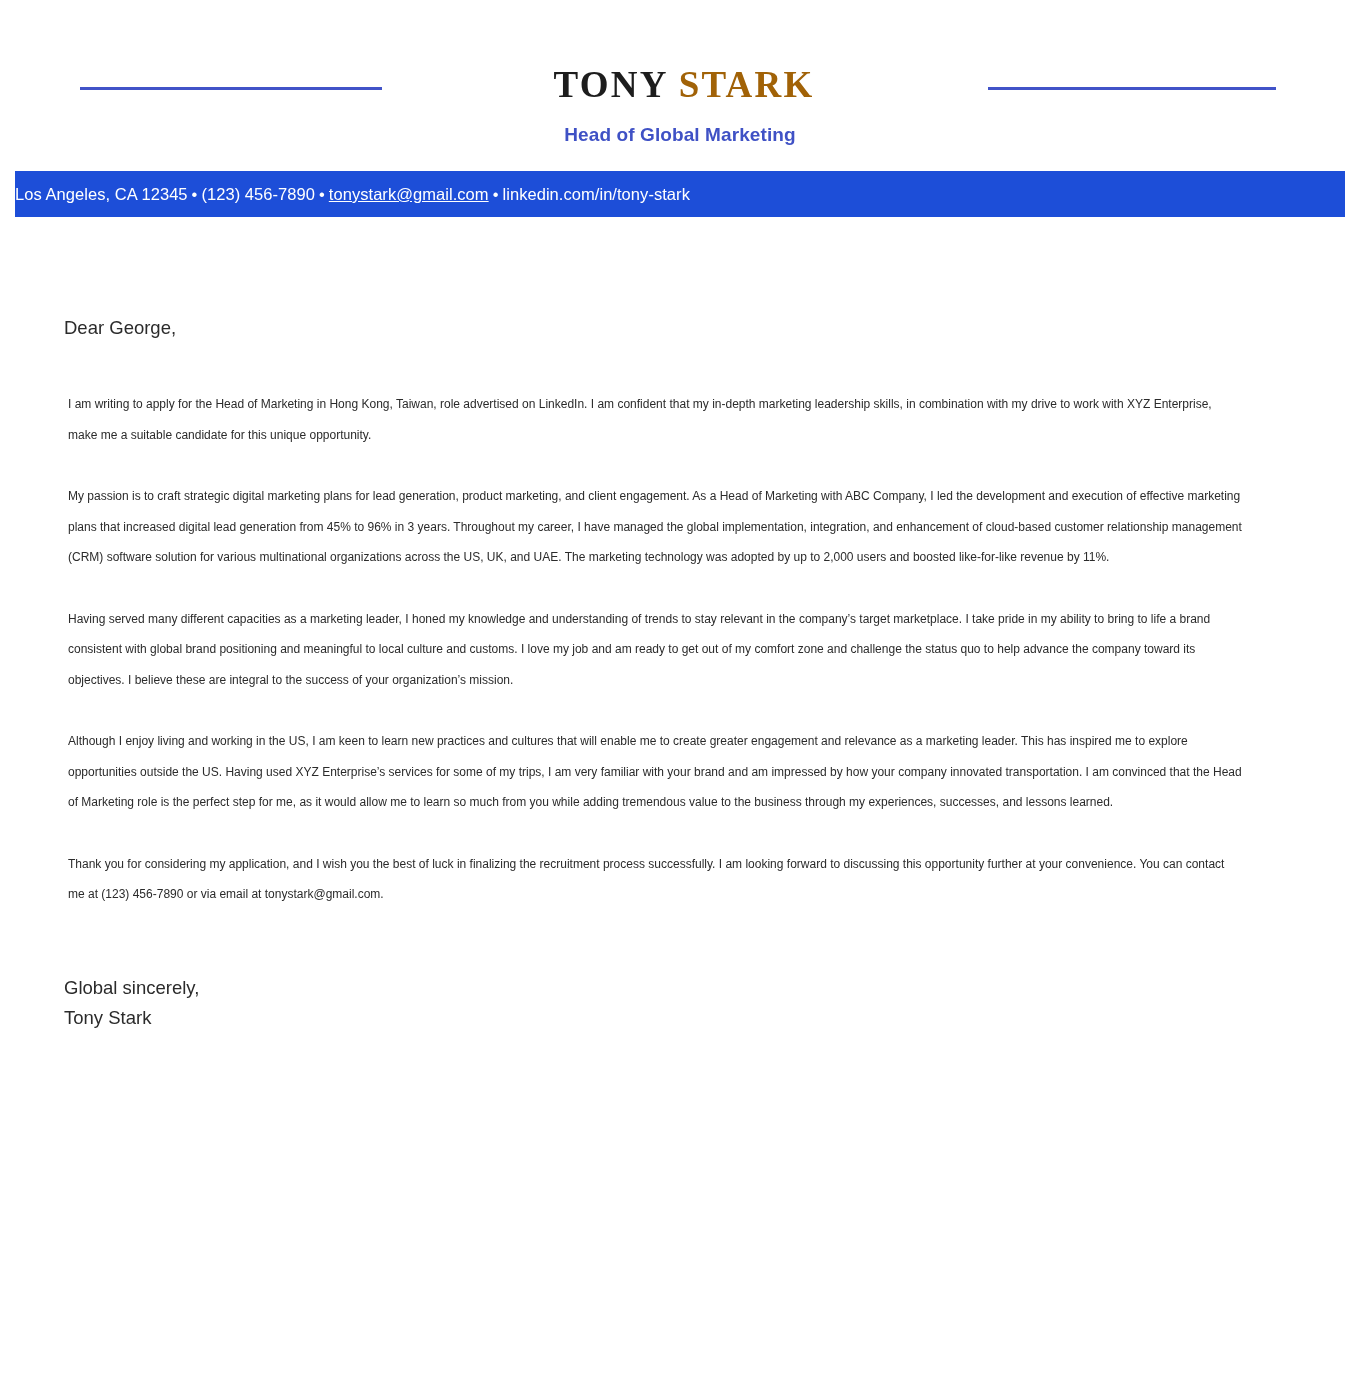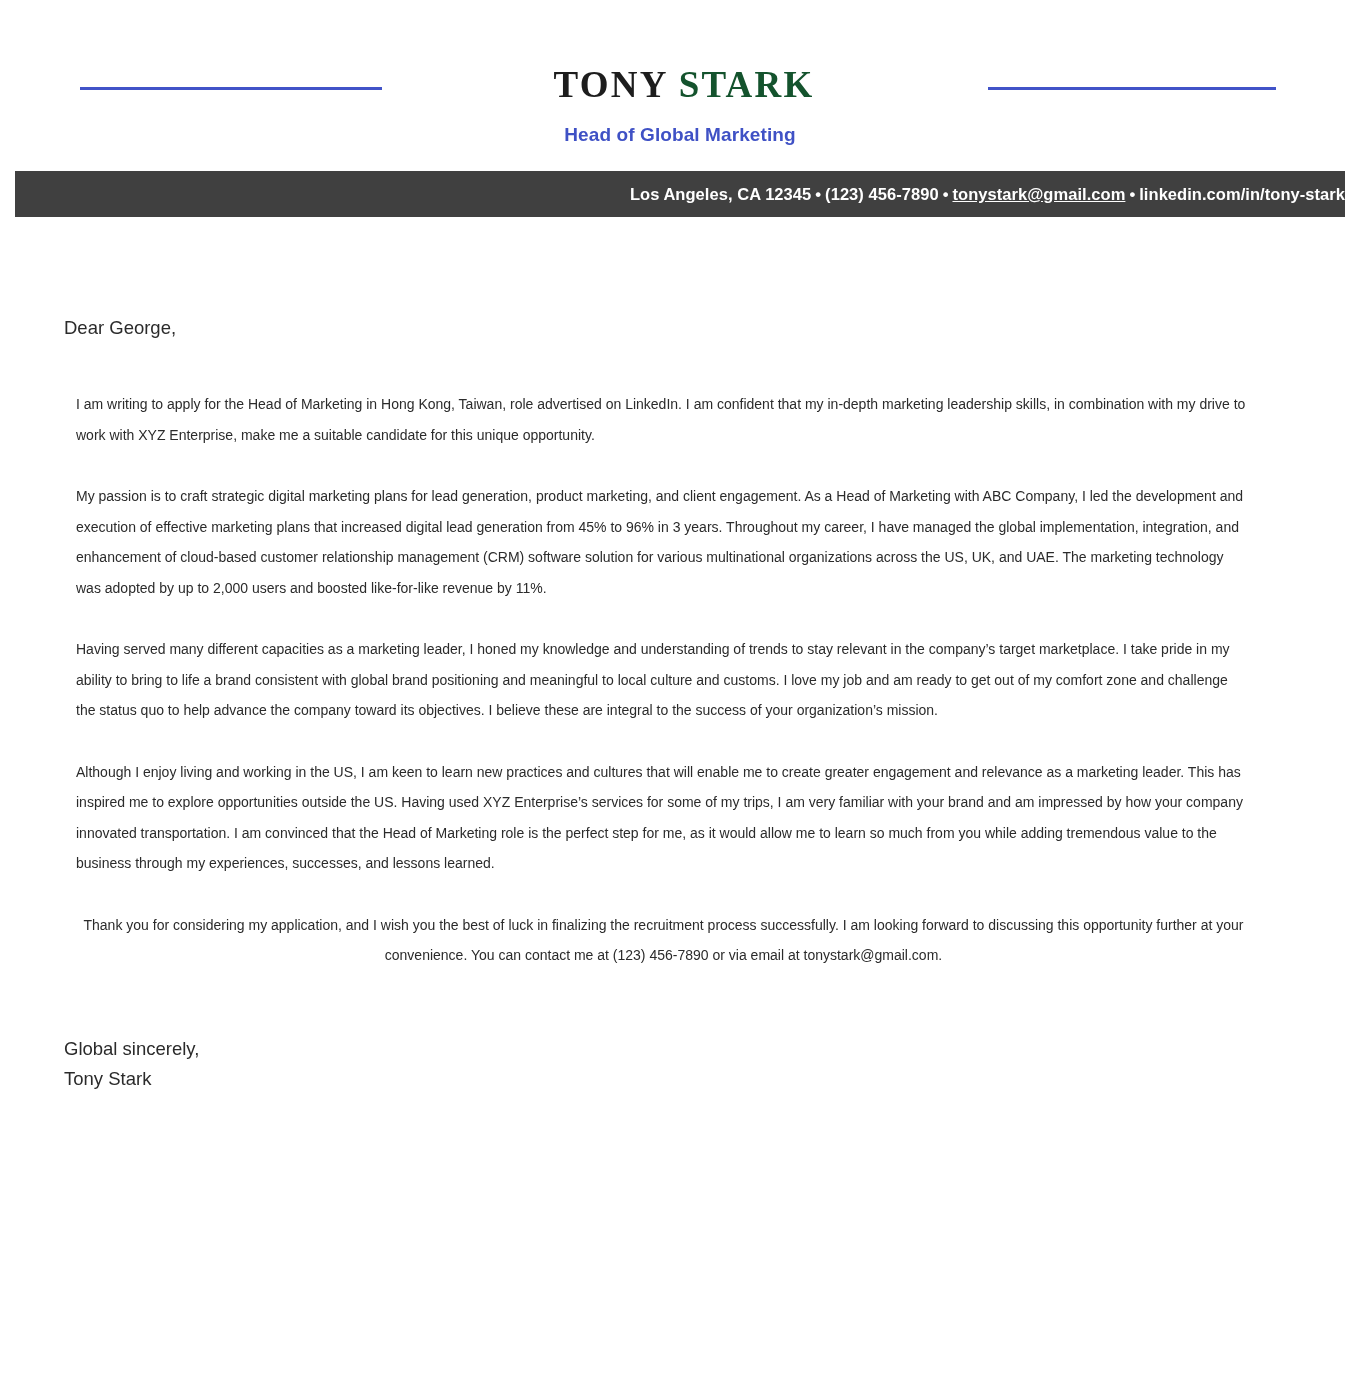--- a/index.html
+++ b/index.html
@@ -37,21 +37,21 @@
 
   .name {
     font-family: "Liberation Serif", "DejaVu Serif", serif;
     font-size: 37px;
     font-weight: 700;
     letter-spacing: 2.2px;
     line-height: 46px;
     white-space: nowrap;
   }
   .name .first { color: #1d1d1d; margin-left: 8px; }
-  .name .last  { color: #14532d; }
+  .name .last  { color: #a16207; }
 
   .rule {
     position: absolute;
     top: 25px;
     height: 3px;
     background: #4153c8;
   }
   .rule-left  { left: 80px;  width: 302px; }
   .rule-right { left: 988px; width: 288px; }
 
@@ -60,26 +60,25 @@
     font-size: 19px;
     font-weight: 700;
     color: #3f51c5;
     letter-spacing: 0.1px;
     line-height: 24px;
   }
 
   
   .contact-bar {
     margin: 24px 15px 0 15px;
-    background: #404040;
+    background: #1d4ed8;
     height: 46px;
     display: flex;
     align-items: center;
-    justify-content: flex-end;
-    font-weight: bold;
+    justify-content: flex-start;
   }
   .contact-line {
     color: #ffffff;
     font-size: 16.5px;
     line-height: 20px;
     letter-spacing: 0.05px;
     white-space: nowrap;
   }
   .contact-line .sep {
     padding: 0 4px;
@@ -92,27 +91,27 @@
   
   .body-wrap {
     padding: 96px 88px 0 64px;
   }
   .salutation {
     font-size: 18.5px;
     line-height: 30px;
     margin: 0 0 46px 0;
   }
   .para {
-    font-size: 14px;
+    font-size: 12px;
     line-height: 30.5px;
-    margin: 0 0 31px 12px;
+    margin: 0 0 31px 4px;
     text-align: left;
     max-width: 1175px;
   }
-  .para:last-of-type { margin-bottom: 0; text-align: center; }
+  .para:last-of-type { margin-bottom: 0; }
 
   .signoff {
     margin-top: 63px;
     font-size: 18.5px;
     line-height: 30px;
   }
   .signoff div { white-space: nowrap; }
 </style>
 </head>
 <body>

